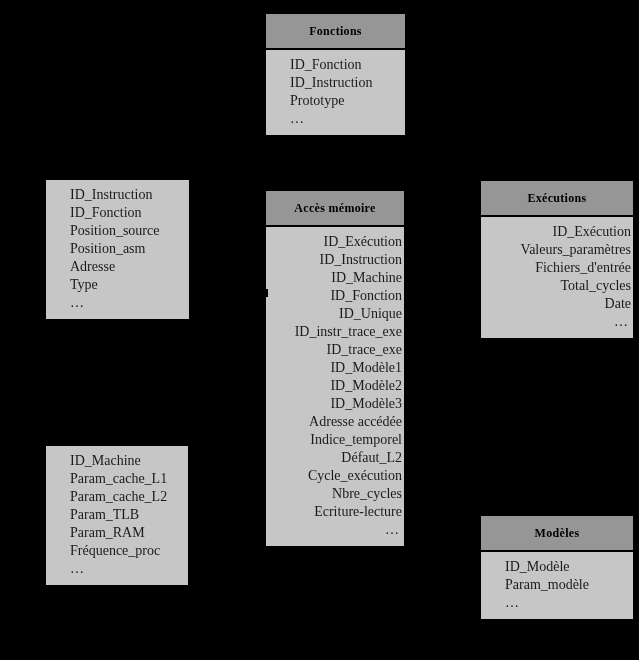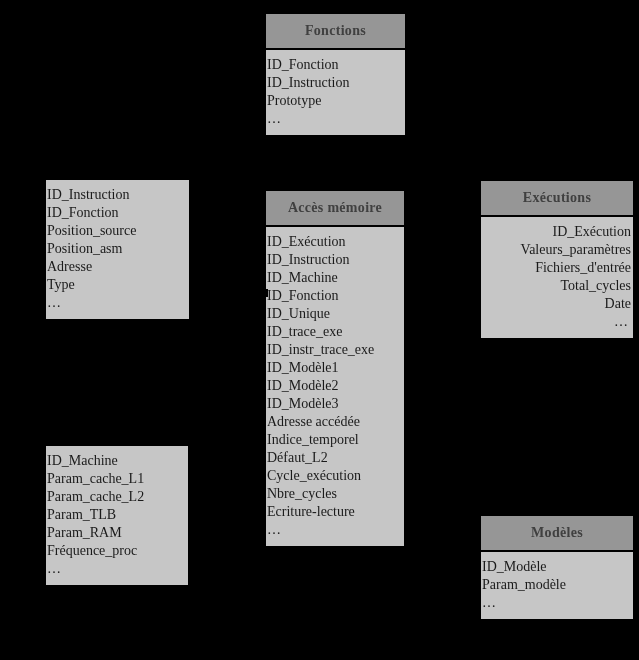--- a/index.html
+++ b/index.html
@@ -19,31 +19,31 @@
     box-sizing: border-box;
   }
   .entity-header {
     background: #969696;
     border-bottom: 2px solid #000;
     height: 34px;
     display: flex;
     align-items: center;
     justify-content: center;
     font-weight: bold;
-    font-size: 14px;
-    color: #404040;
+    font-size: 12px;
+    color: #000000;
     letter-spacing: 0.3px;
   }
   .entity-body {
     padding: 6px 0 7px 0;
   }
   .row {
     height: 18px;
     line-height: 18px;
-    padding-left: 1px;
+    padding-left: 24px;
     padding-right: 2px;
     font-size: 14px;
     color: #1a1a1a;
     white-space: nowrap;
     overflow: hidden;
   }
   .row.dots { letter-spacing: 3px; }
   .connector-stub {
     position: absolute;
     background: #000;
@@ -69,30 +69,30 @@
       <div class="row">ID_Instruction</div>
       <div class="row">ID_Fonction</div>
       <div class="row">Position_source</div>
       <div class="row">Position_asm</div>
       <div class="row">Adresse</div>
       <div class="row">Type</div>
       <div class="row dots">…</div>
     </div>
   </div>
 
-  <div class="entity" style="left:264px; top:189px; width:142px;">
+  <div class="entity" style="left:264px; top:189px; width:142px;text-align:right;">
     <div class="entity-header">Accès mémoire</div>
     <div class="entity-body">
       <div class="row">ID_Exécution</div>
       <div class="row">ID_Instruction</div>
       <div class="row">ID_Machine</div>
       <div class="row">ID_Fonction</div>
       <div class="row">ID_Unique</div>
+      <div class="row">ID_instr_trace_exe</div>
       <div class="row">ID_trace_exe</div>
-      <div class="row">ID_instr_trace_exe</div>
       <div class="row">ID_Modèle1</div>
       <div class="row">ID_Modèle2</div>
       <div class="row">ID_Modèle3</div>
       <div class="row">Adresse accédée</div>
       <div class="row">Indice_temporel</div>
       <div class="row">Défaut_L2</div>
       <div class="row">Cycle_exécution</div>
       <div class="row">Nbre_cycles</div>
       <div class="row">Ecriture-lecture</div>
       <div class="row dots">…</div>

